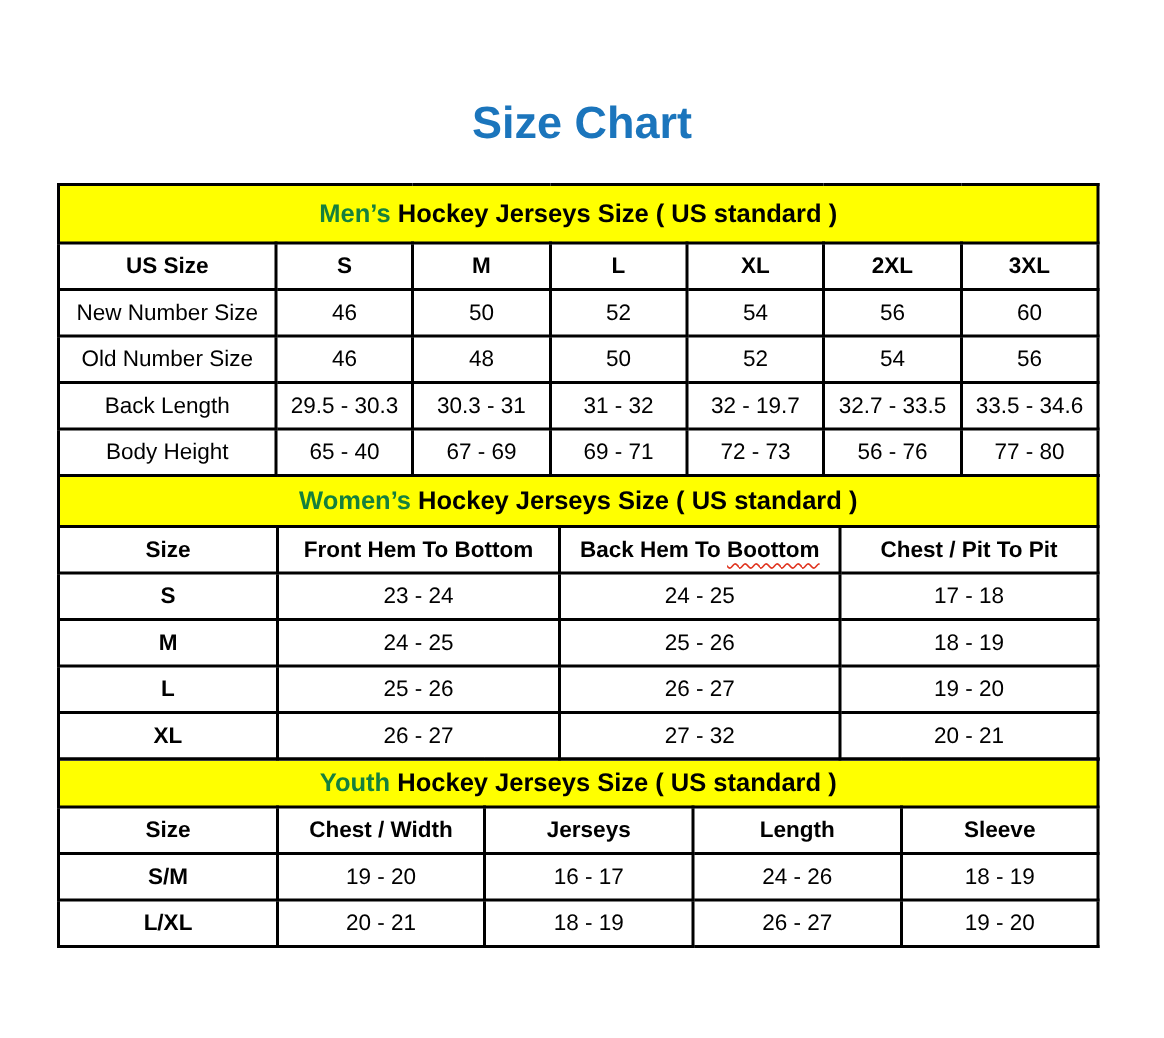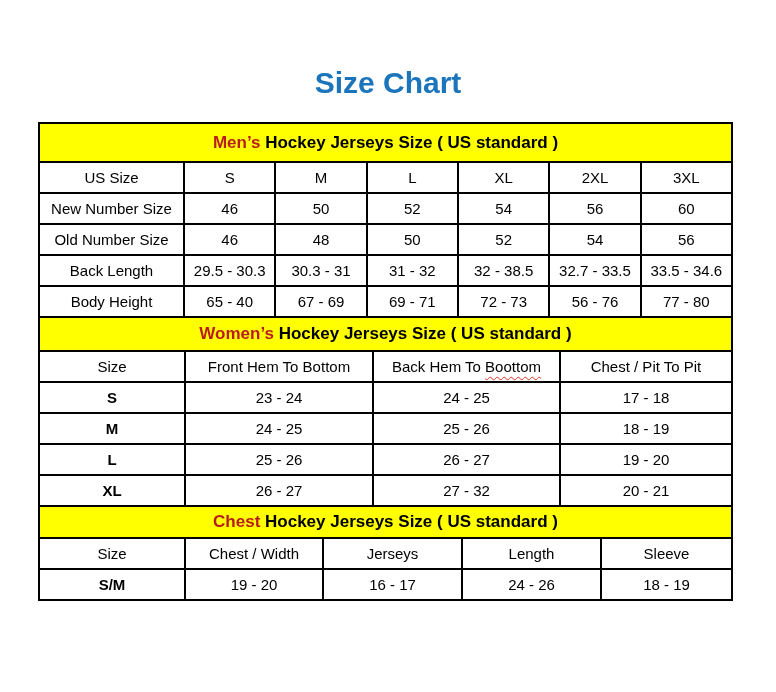--- a/index.html
+++ b/index.html
@@ -50,23 +50,23 @@
     overflow: hidden;
   }
   tr.band td {
     background: #FFFF00;
     font-weight: bold;
     font-size: 17px;
   }
   .tables table:nth-of-type(1) tr.band td { height: 37px; }
   .tables table:nth-of-type(2) tr.band td { height: 32px; }
   .tables table:nth-of-type(3) tr.band td { height: 30px; }
-  tr.head td { font-weight: normal; }
+  tr.head td { font-weight: bold; }
   td.b { font-weight: bold; }
-  .red { color: #b91c1c; }
+  .red { color: #15803d; }
   .wavy {
     text-decoration-line: underline;
     text-decoration-style: wavy;
     text-decoration-color: #E0341F;
     text-decoration-thickness: 1px;
     text-underline-offset: 4px;
     margin-top: 36px;
   }
 </style>
 </head>
@@ -115,21 +115,21 @@
             <td>50</td>
             <td>52</td>
             <td>54</td>
             <td>56</td>
           </tr>
           <tr>
             <td>Back Length</td>
             <td>29.5 - 30.3</td>
             <td>30.3 - 31</td>
             <td>31 - 32</td>
-            <td>32 - 38.5</td>
+            <td>32 - 19.7</td>
             <td>32.7 - 33.5</td>
             <td>33.5 - 34.6</td>
           </tr>
           <tr>
             <td>Body Height</td>
             <td>65 - 40</td>
             <td>67 - 69</td>
             <td>69 - 71</td>
             <td>72 - 73</td>
             <td>56 - 76</td>
@@ -185,32 +185,39 @@
     <table>
       <colgroup>
         <col style="width:146px">
           <col style="width:138px">
           <col style="width:139px">
           <col style="width:139px">
           <col>
       </colgroup>
       <tbody>
           <tr class="band">
-            <td colspan="5"><span class="red">Chest</span><span> Hockey Jerseys Size ( US standard )</span></td>
+            <td colspan="5"><span class="red">Youth</span><span> Hockey Jerseys Size ( US standard )</span></td>
           </tr>
           <tr class="head">
             <td>Size</td>
             <td>Chest / Width</td>
             <td>Jerseys</td>
             <td>Length</td>
             <td>Sleeve</td>
           </tr>
           <tr>
             <td class="b">S/M</td>
             <td>19 - 20</td>
             <td>16 - 17</td>
             <td>24 - 26</td>
             <td>18 - 19</td>
           </tr>
+          <tr>
+            <td class="b">L/XL</td>
+            <td>20 - 21</td>
+            <td>18 - 19</td>
+            <td>26 - 27</td>
+            <td>19 - 20</td>
+          </tr>
         </tbody>
     </table>
   </div>
 </div>
 
 </body></html>

